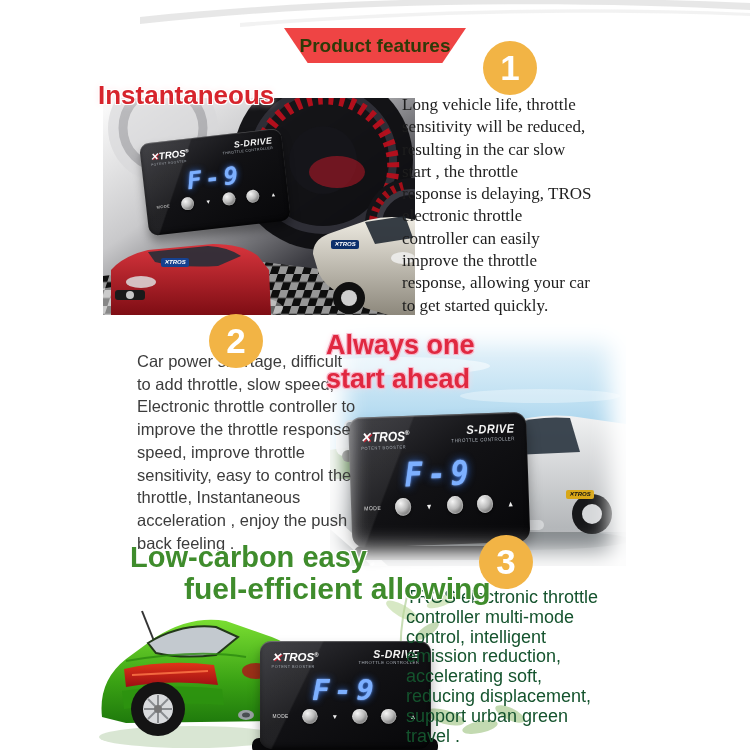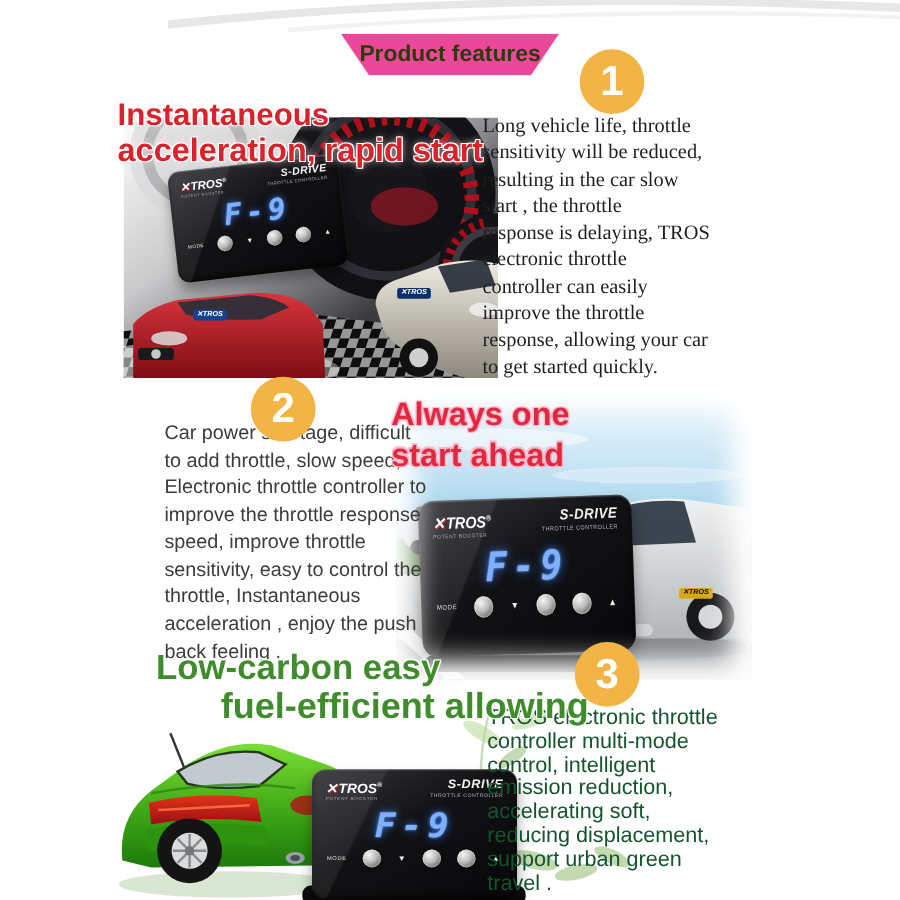--- a/index.html
+++ b/index.html
@@ -4,21 +4,21 @@
 <style>
   html,body{margin:0;padding:0;background:#fff;}
   #screen{position:relative;width:750px;height:750px;overflow:hidden;background:#fff;
           font-family:"Liberation Sans",sans-serif;}
   .abs{position:absolute;}
 
   
   #top-swoosh{left:0;top:0;z-index:0;}
 
   
-  #banner{left:284px;top:28px;width:182px;height:35px;background:#ec4899;
+  #banner{left:284px;top:28px;width:182px;height:35px;background:#ef4444;
           clip-path:polygon(0 0,100% 0,87% 100%,13% 100%);
           display:flex;align-items:center;justify-content:center;
           color:#2e3a08;font-size:19px;font-weight:700;z-index:6;}
 
   
   .step-circle{width:54px;height:54px;border-radius:50%;background:#f2b445;color:#fff;
                font-size:35px;font-weight:700;display:flex;align-items:center;justify-content:center;
                z-index:6;}
   #step1{left:483px;top:41px;} #step2{left:209px;top:314px;} #step3{left:479px;top:535px;}
 
@@ -108,21 +108,20 @@
   </div>
   <div id="step2" class="abs step-circle">
     <span>2</span>
   </div>
   <div id="step3" class="abs step-circle">
     <span>3</span>
   </div>
 
   <div id="heading1" class="abs">
     <div class="l1">Instantaneous</div>
-    <div class="l2">acceleration, rapid start</div>
   </div>
 
   <div id="photo1" class="abs">
     <svg width="312" height="217" viewBox="0 0 312 217">
       <defs>
         <linearGradient id="p1bg" x1="0" y1="0" x2="1" y2="1">
           <stop offset="0" stop-color="#fdfdfd"></stop>
             <stop offset=".35" stop-color="#c9c9cb"></stop>
           <stop offset=".7" stop-color="#3c3c42"></stop>
             <stop offset="1" stop-color="#17171b"></stop>

